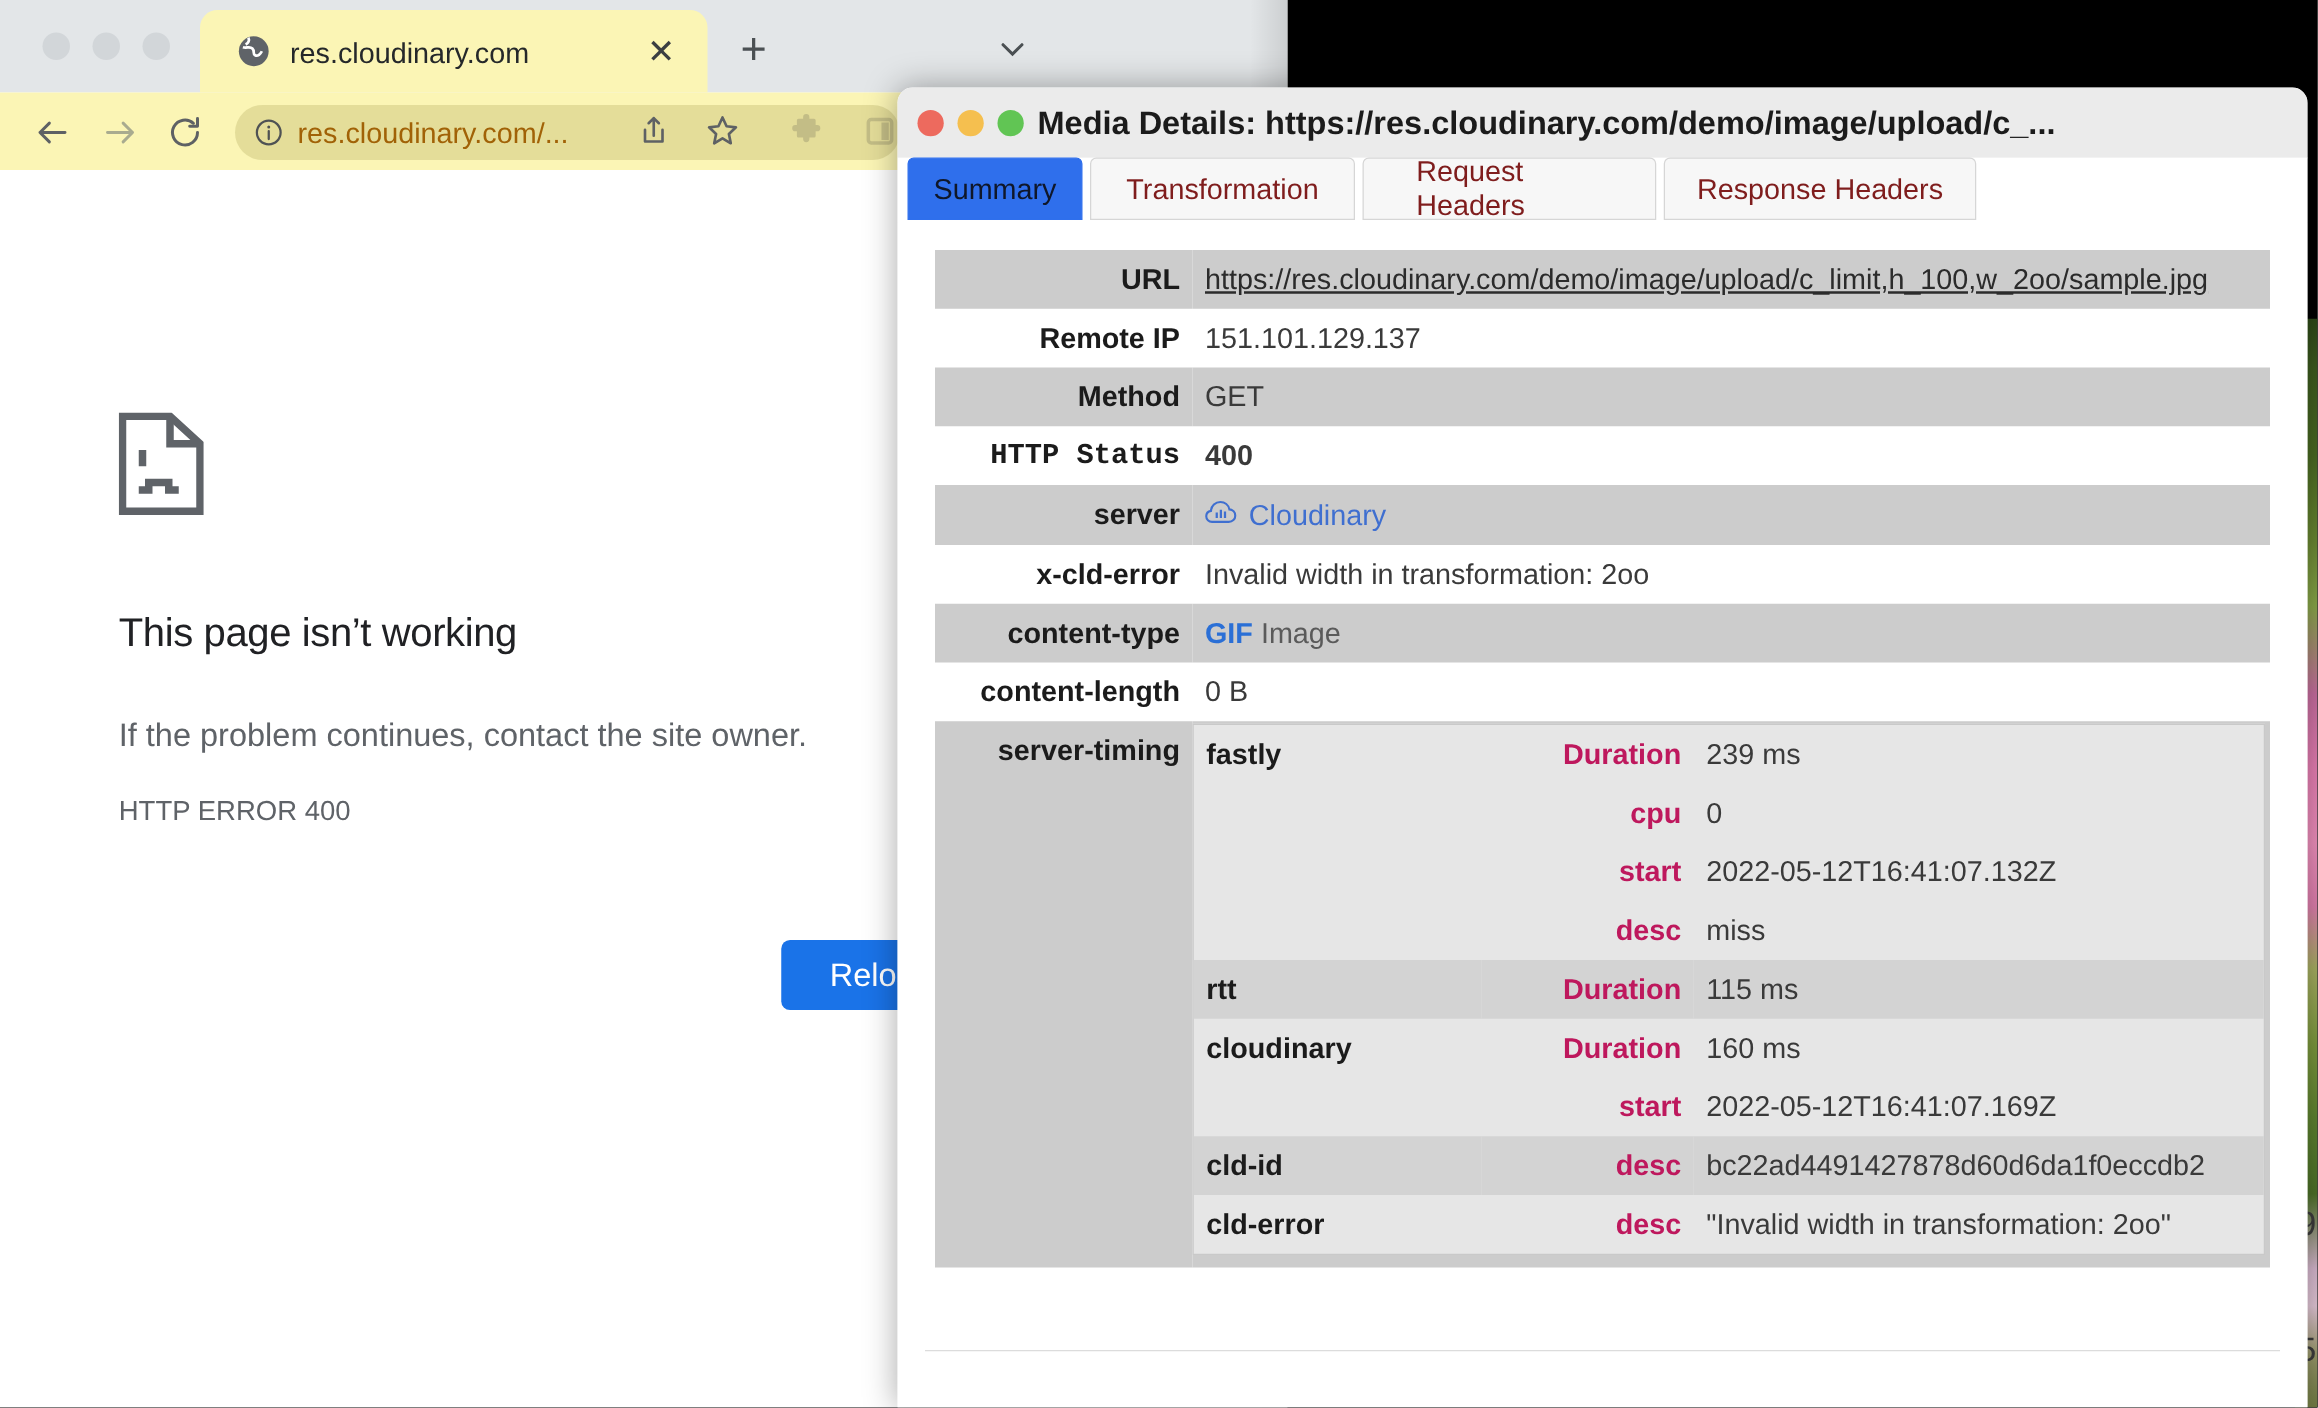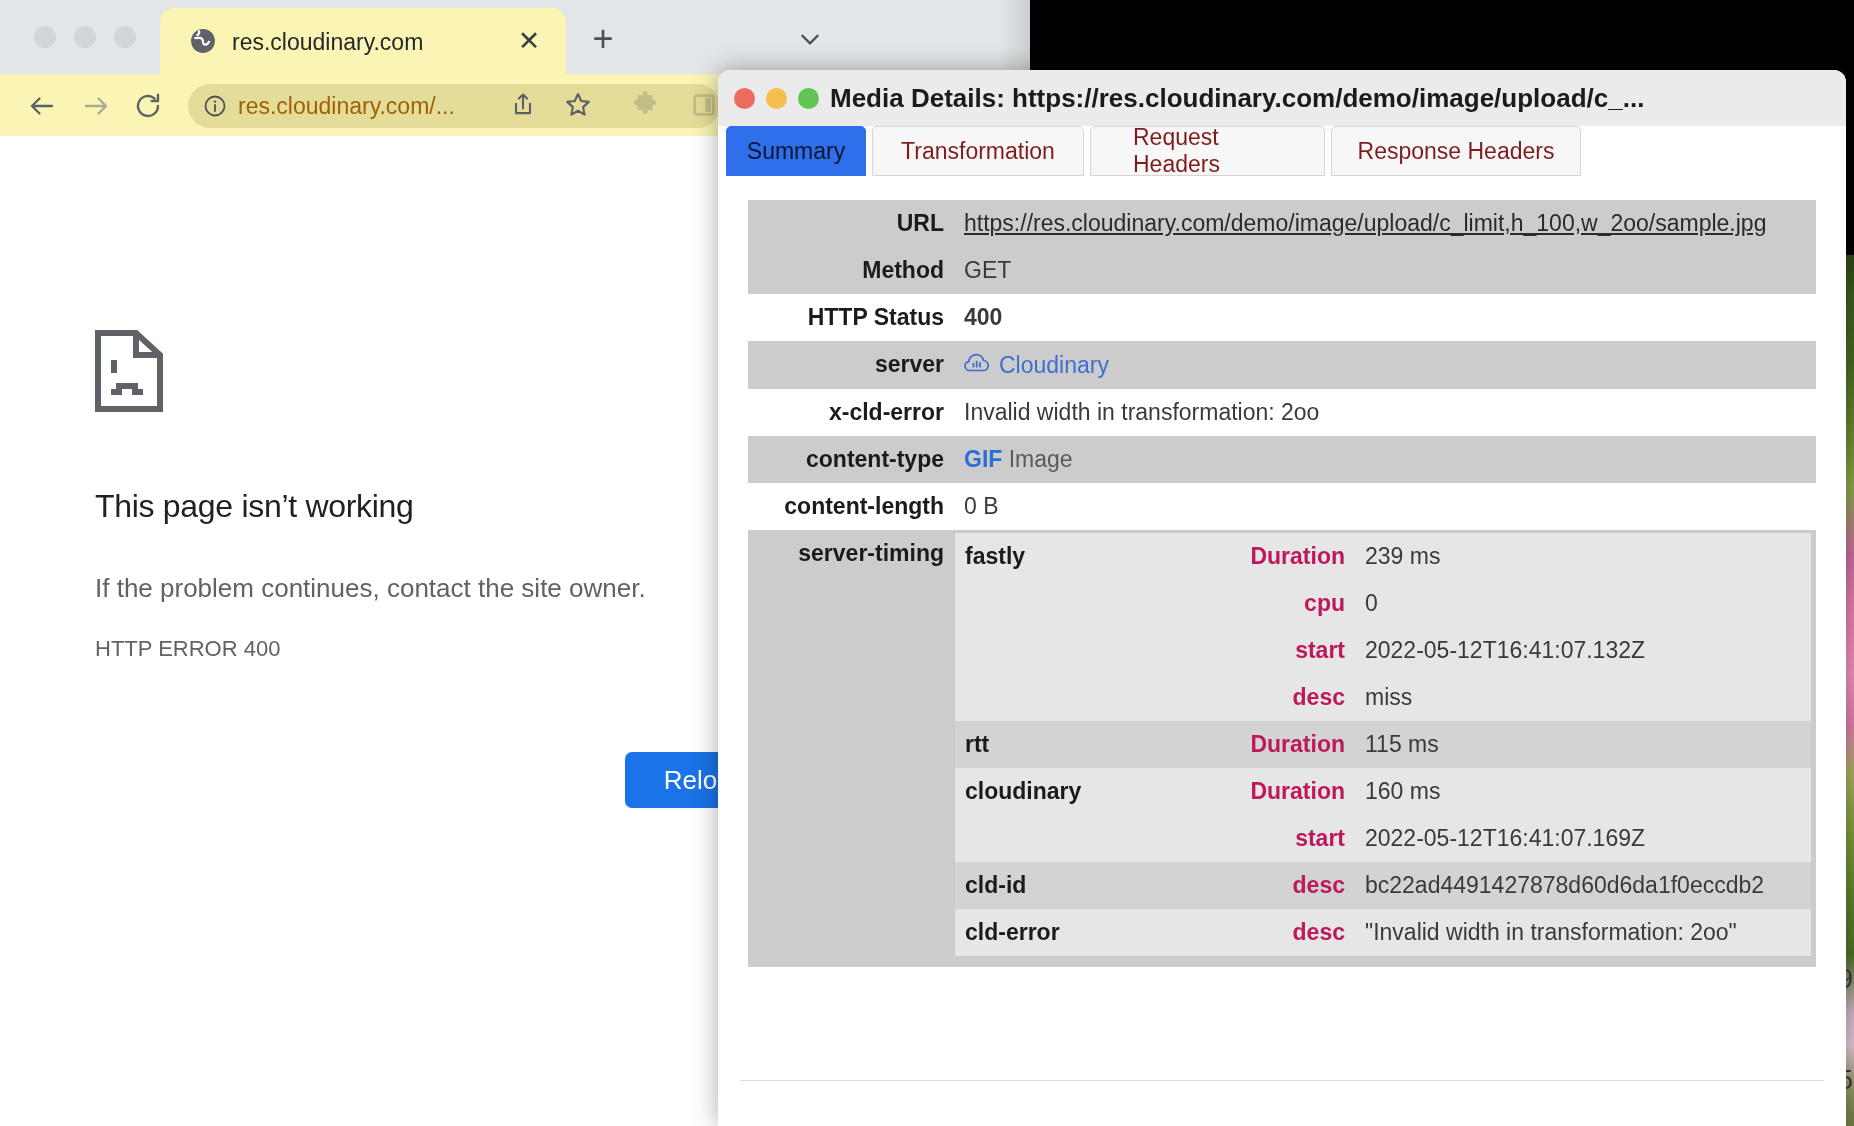--- a/index.html
+++ b/index.html
@@ -186,21 +186,21 @@
     box-sizing: border-box;
   }
   table.kv { width: 100%; border-collapse: collapse; table-layout: fixed; }
   table.kv td { vertical-align: top; padding: 10px 10px; font-size: 23px; }
   table.kv tr.shaded { background: #cccccc; }
   td.k {
     width: 186px; text-align: right; font-weight: bold; color: #1b1b1b;
     white-space: nowrap; padding-right: 14px;
   }
   td.v { color: #3a3a3a; word-break: break-all; }
-  .k-status { color: #e8a33d; }
+  .k-status { color: #e8a33d; font-family: Liberation Mono, monospace; }
   .v-status { color: #e8a33d; font-weight: bold; }
   .k-error { color: #d32020; }
   .v-error { color: #e03c31; }
   .k-blue { color: #2a6fd6; }
   .v-blue { color: #2a6fd6; }
   .v-url a { color: #2b2b2b; text-decoration: underline; word-break: break-all; }
   .v-cld { color: #3f6fd0; display: inline-flex; align-items: center; gap: 9px; }
   .gif-strong { font-weight: bold; color: #2a6fd6; }
   .gif-rest { color: #5a5a5a; }
 
@@ -350,20 +350,24 @@
     </div>
 
     <div class="panel-body">
       <table class="kv">
         <tbody>
             <tr class="shaded">
           <td class="k">URL</td>
           <td class="v v-url">
             <a href="#">https://res.cloudinary.com/demo/image/upload/c_limit,h_100,w_2oo/sample.jpg</a>
           </td>
+        </tr>
+        <tr>
+          <td class="k">Remote IP</td>
+          <td class="v">151.101.129.137</td>
         </tr>
         <tr class="shaded">
           <td class="k">Method</td>
           <td class="v">GET</td>
         </tr>
         <tr>
           <td class="k k-status">HTTP Status</td>
           <td class="v v-status">400</td>
         </tr>
         <tr class="shaded">

